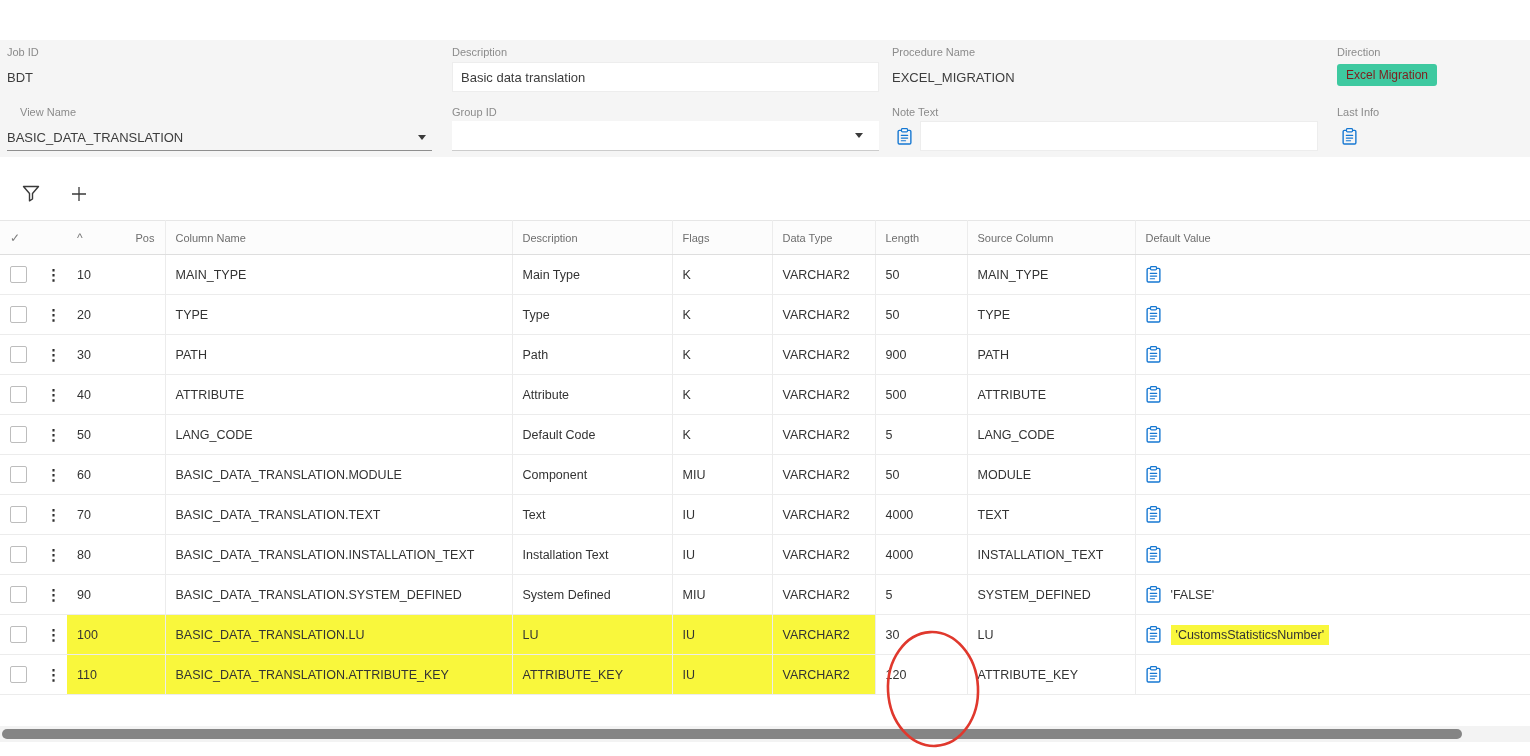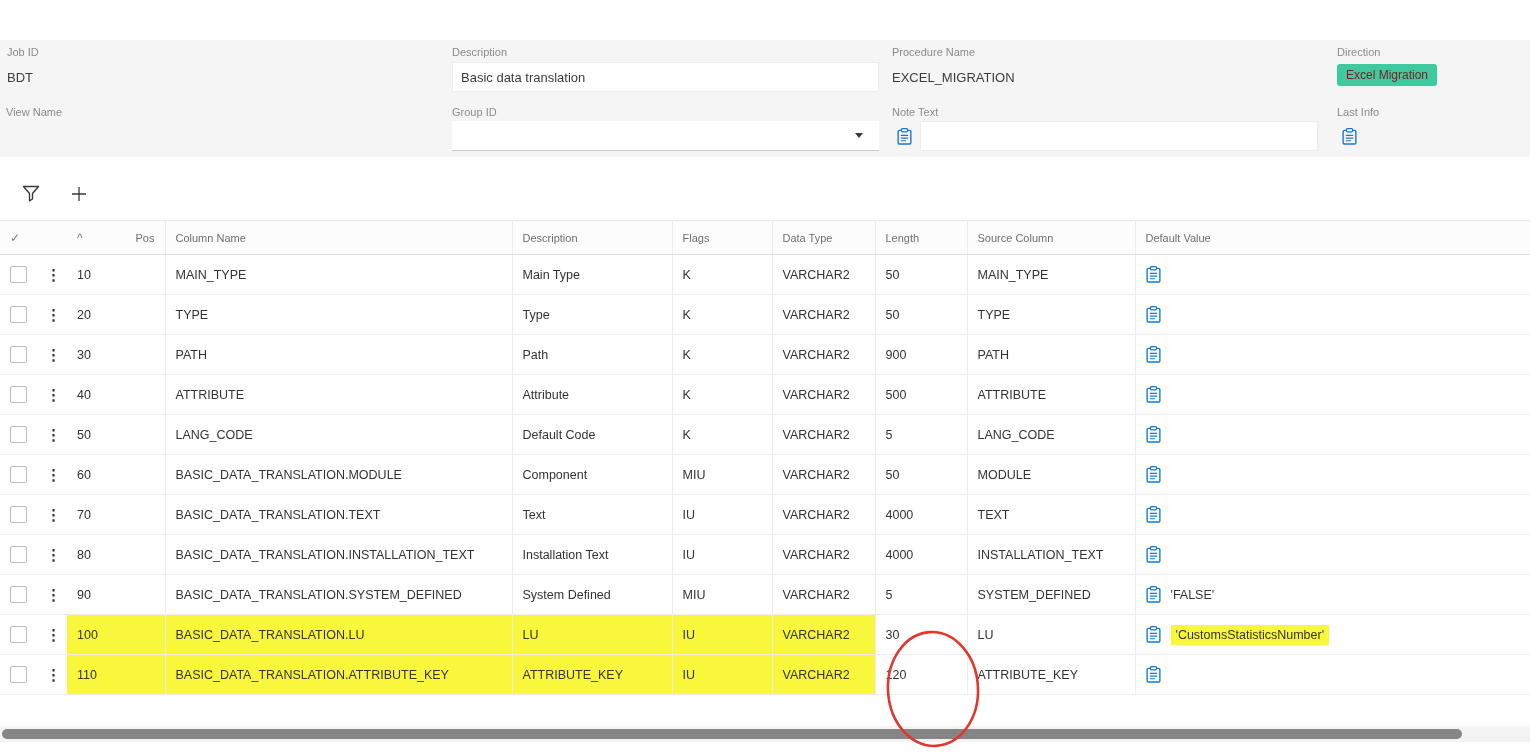--- a/index.html
+++ b/index.html
@@ -72,21 +72,25 @@
 
     <div class="flabel" style="left:452px;top:6px">Description</div>
     <input class="finput" style="left: 452px; top: 22px; width: 427px; height: 30px;" value="Basic data translation">
 
     <div class="flabel" style="left:892px;top:6px">Procedure Name</div>
     <div class="fvalue" style="left:892px;top:30px">EXCEL_MIGRATION</div>
 
     <div class="flabel" style="left:1337px;top:6px">Direction</div>
     <div class="badge">Excel Migration</div>
 
-    <div class="flabel" style="left:6px;top:66px">View Name</div>
+    <div class="flabel" style="left:20px;top:66px">View Name</div>
+    <div class="select" style="left:7px;top:85px;width:425px">
+      <span>BASIC_DATA_TRANSLATION</span>
+      <span class="chev"></span>
+    </div>
 
     <div class="flabel" style="left:452px;top:66px">Group ID</div>
     <div class="select inputlike" style="left:452px;top:81px;width:427px;height:30px">
       <span></span>
       <span class="chev"></span>
     </div>
 
     <div class="flabel" style="left:892px;top:66px">Note Text</div>
     <span class="note-abs" style="left:897px;top:88px">
       <svg width="15" height="17" viewBox="0 0 14 16" fill="none">

